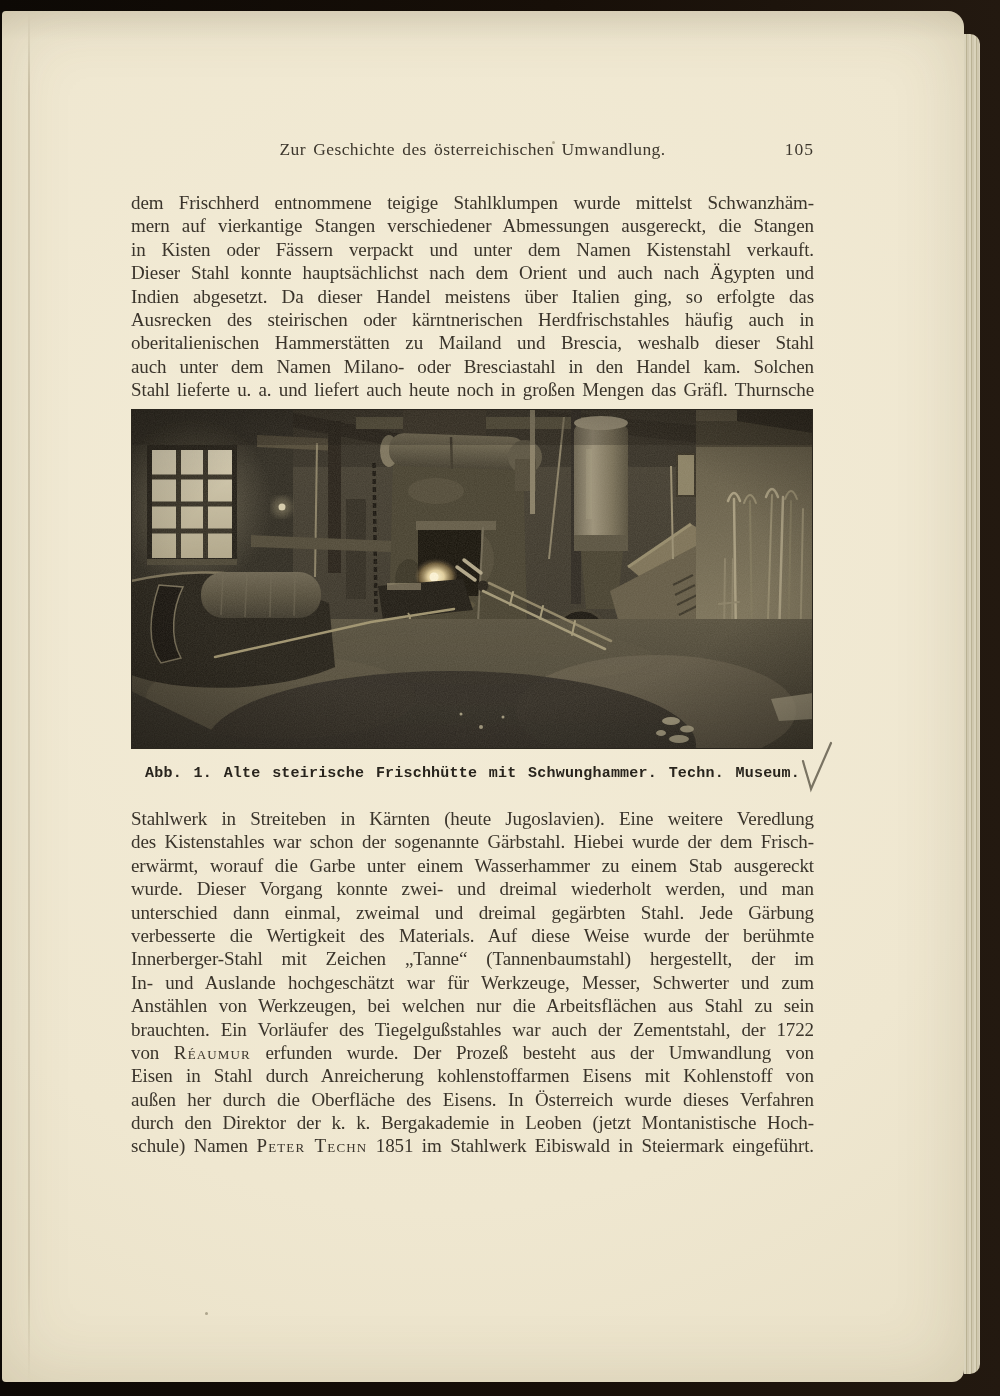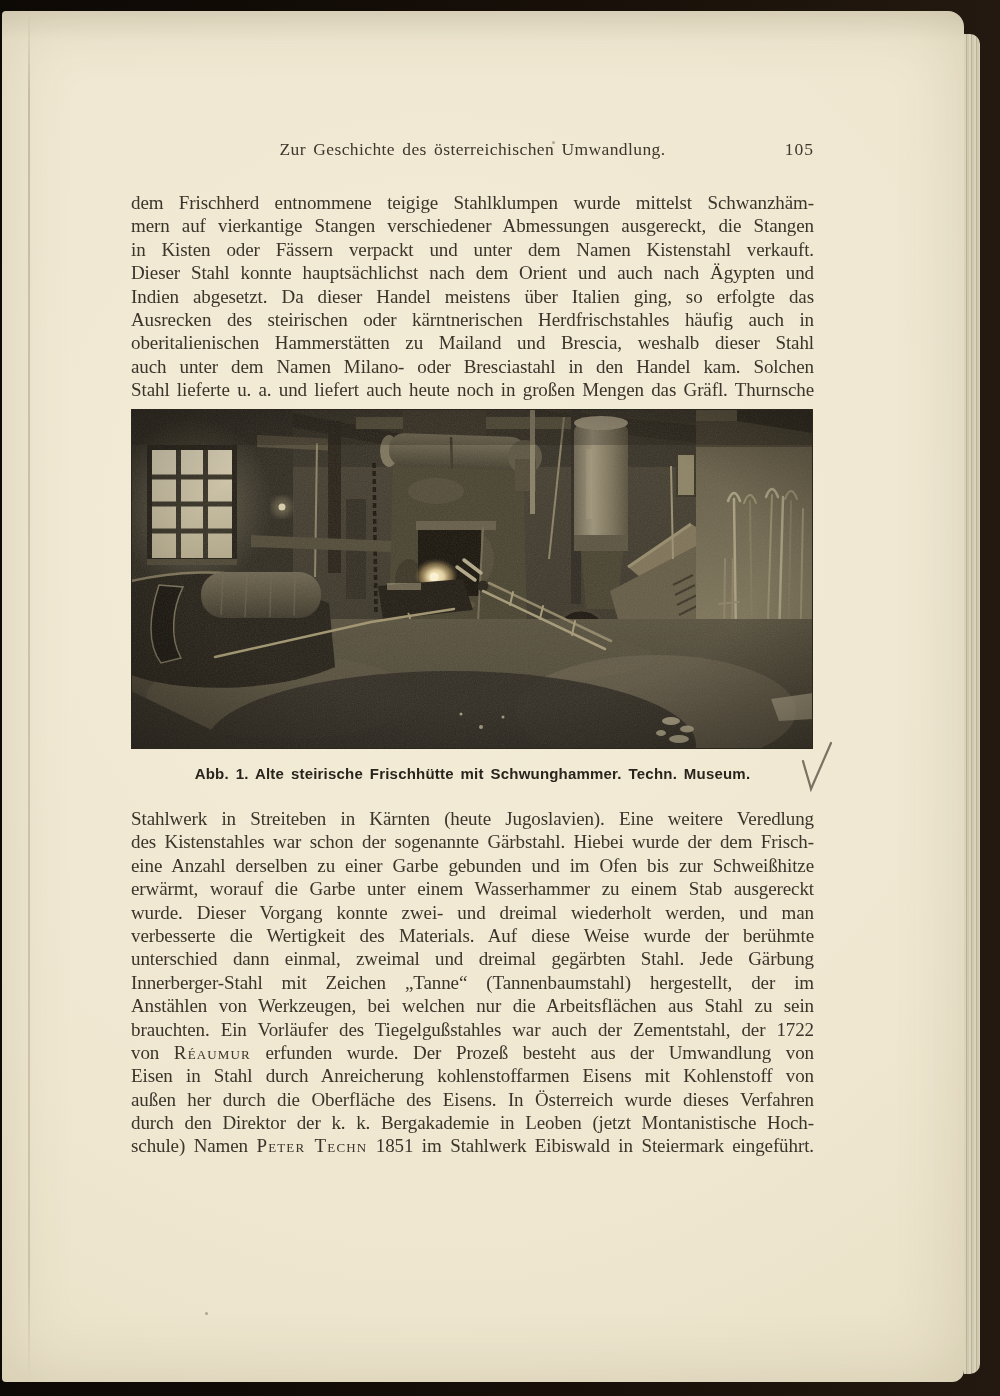--- a/index.html
+++ b/index.html
@@ -48,21 +48,21 @@
   }
   .p1{top:191px;}
   .p2{top:807px;font-family:Liberation Serif, serif;}
   .sc{font-variant:small-caps;letter-spacing:.06em;}
 
   
   figure.photo-frame{position:absolute;left:131px;top:409px;margin:0;width:682px;height:340px;}
   figure.photo-frame svg{display:block;}
   .caption{
     position:absolute;left:131px;top:765px;width:683px;
-    font-family:Liberation Sans, sans-serif;
+    font-family:Liberation Mono, monospace;
     font-weight:bold;font-size:15px;line-height:18px;color:#28241d;
     text-align:center;letter-spacing:.2px;word-spacing:2.5px;
   }
 
   .checkmark{position:absolute;left:800px;top:740px;}
 </style>
 </head>
 <body>
 
 <div class="page">
@@ -318,26 +318,26 @@
 
   <figcaption class="caption">Abb. 1. Alte steirische Frischhütte mit Schwunghammer. Techn. Museum.</figcaption>
 
   <svg class="checkmark" width="36" height="56" viewBox="0 0 36 56">
     <path d="M3,21 C5,29 9,41 11,49 L31,3" fill="none" stroke="#5b5546" stroke-width="2.2" stroke-linecap="round" opacity="0.8"></path>
   </svg>
 
   <div class="para p2">
     <div class="line">Stahlwerk in Streiteben in Kärnten (heute Jugoslavien). Eine weitere Veredlung</div>
     <div class="line">des Kistenstahles war schon der sogenannte Gärbstahl. Hiebei wurde der dem Frisch-</div>
-    <div class="line">eine Anzahl derselben zu einer Garbe gebunden und im Ofen bis zur Schweißhitze</div>
     <div class="line">erwärmt, worauf die Garbe unter einem Wasserhammer zu einem Stab ausgereckt</div>
     <div class="line">wurde. Dieser Vorgang konnte zwei- und dreimal wiederholt werden, und man</div>
+    <div class="line">unterschied dann einmal, zweimal und dreimal gegärbten Stahl. Jede Gärbung</div>
     <div class="line">verbesserte die Wertigkeit des Materials. Auf diese Weise wurde der berühmte</div>
-    <div class="line">unterschied dann einmal, zweimal und dreimal gegärbten Stahl. Jede Gärbung</div>
     <div class="line">Innerberger-Stahl mit Zeichen „Tanne“ (Tannenbaumstahl) hergestellt, der im</div>
+    <div class="line">In- und Auslande hochgeschätzt war für Werkzeuge, Messer, Schwerter und zum</div>
     <div class="line">Anstählen von Werkzeugen, bei welchen nur die Arbeitsflächen aus Stahl zu sein</div>
     <div class="line">brauchten. Ein Vorläufer des Tiegelgußstahles war auch der Zementstahl, der 1722</div>
     <div class="line">
       <span>von </span><span class="sc">Réaumur</span><span> erfunden wurde. Der Prozeß besteht aus der Umwandlung von</span>
     </div>
     <div class="line">Eisen in Stahl durch Anreicherung kohlenstoffarmen Eisens mit Kohlenstoff von</div>
     <div class="line">außen her durch die Oberfläche des Eisens. In Österreich wurde dieses Verfahren</div>
     <div class="line">durch den Direktor der k. k. Bergakademie in Leoben (jetzt Montanistische Hoch-</div>
     <div class="line">
       <span>schule) Namen </span><span class="sc">Peter Techn</span><span> 1851 im Stahlwerk Eibiswald in Steiermark eingeführt.</span>

